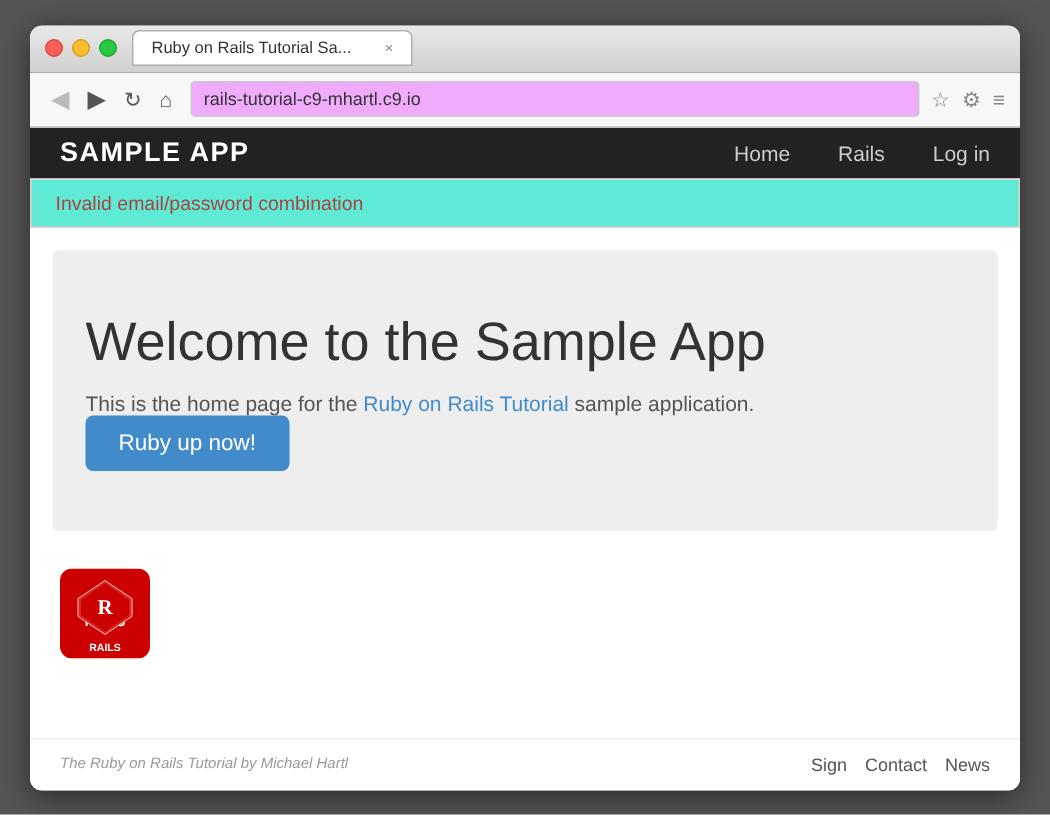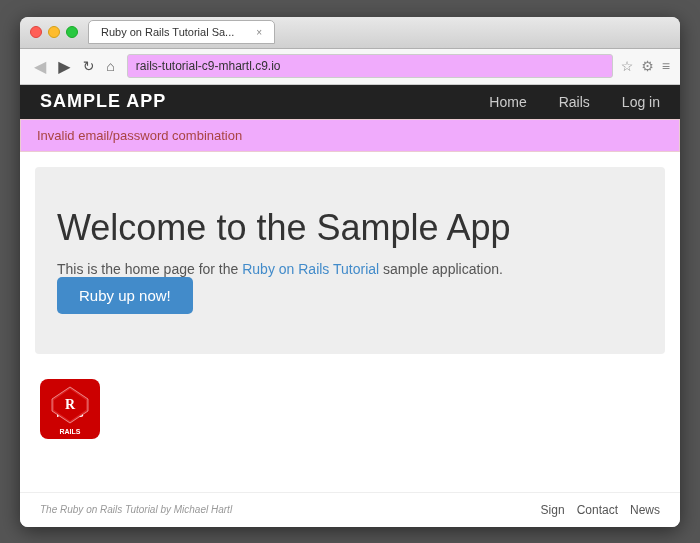--- a/index.html
+++ b/index.html
@@ -181,21 +181,21 @@
 
     .app-nav-link {
       color: #ccc;
       font-size: 14px;
       text-decoration: none;
       cursor: pointer;
     }
 
     
     .alert {
-      background: #f0abfc;
+      background: #5eead4;
       border: 1px solid #ebccd1;
       color: #a94442;
       padding: 8px 16px;
       font-size: 13px;
       margin: 0;
     }
 
     
     .hero {
       background: #eee;

